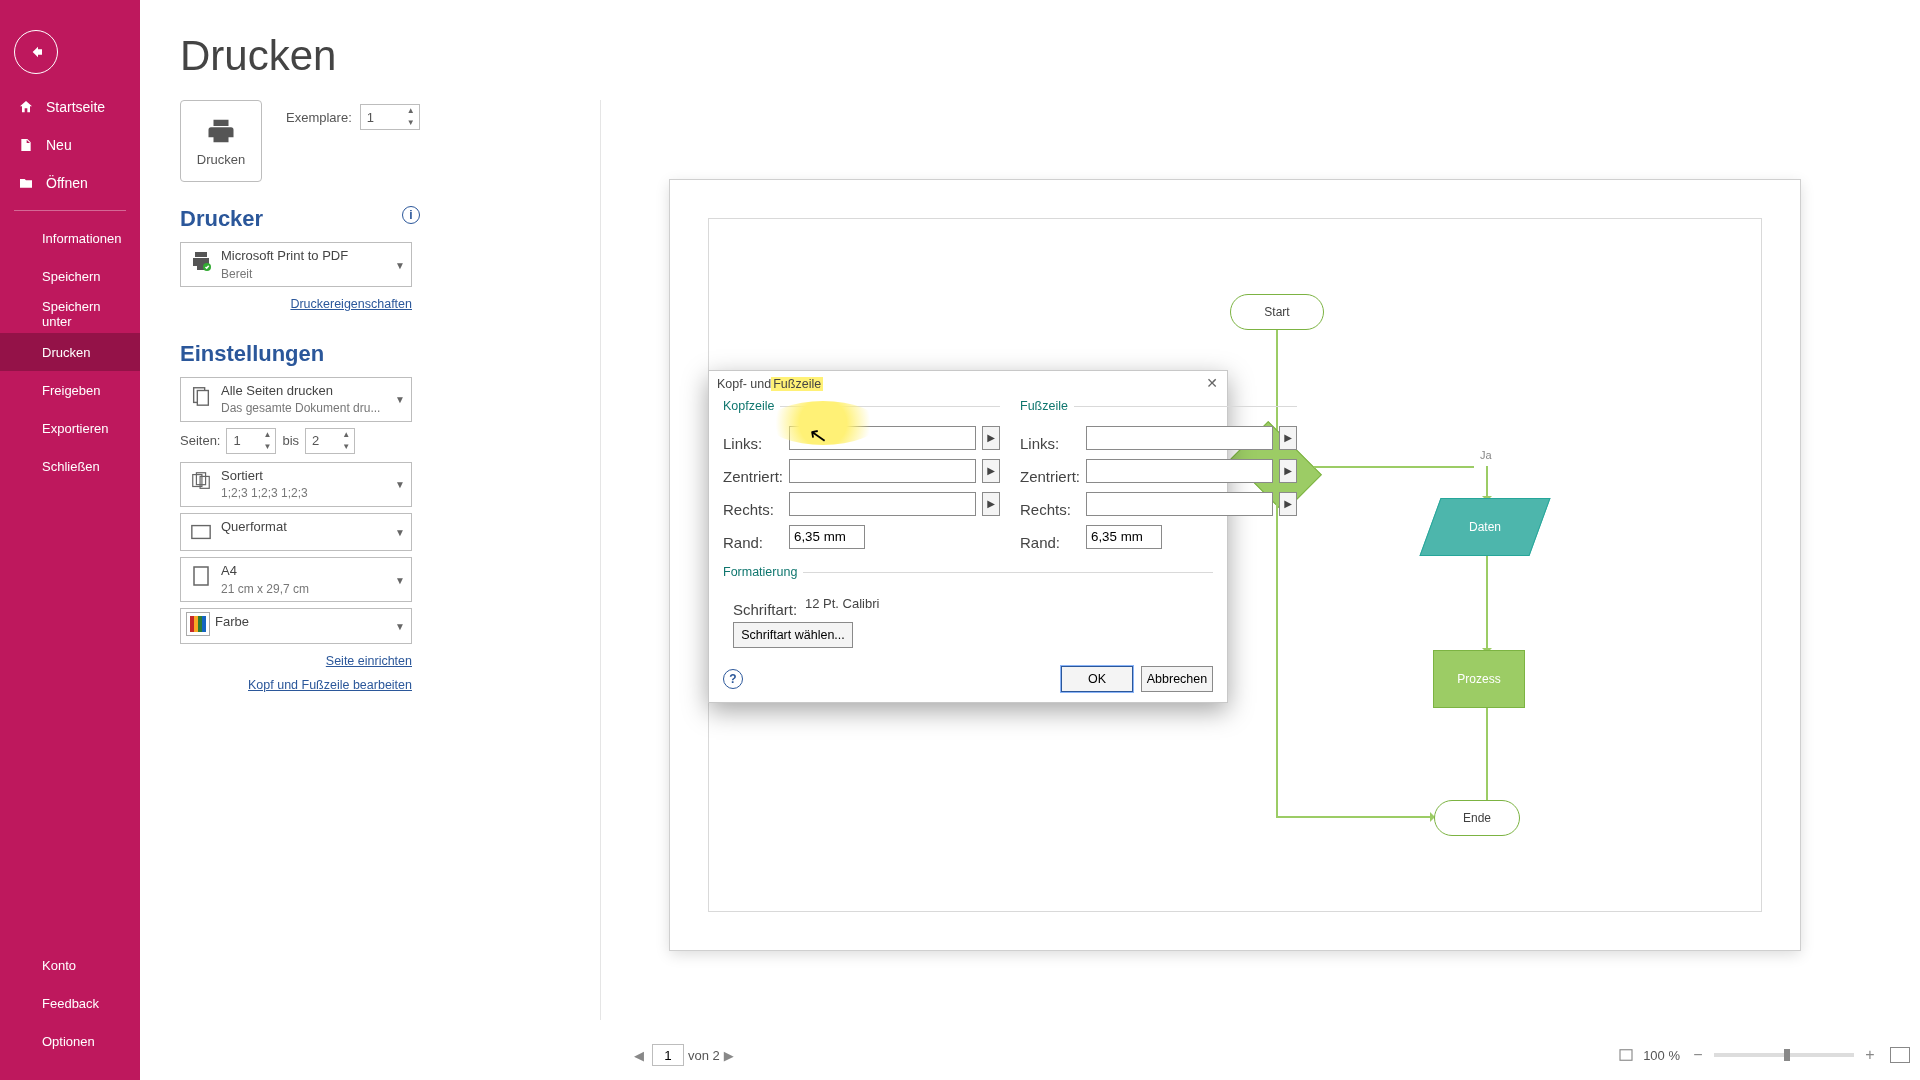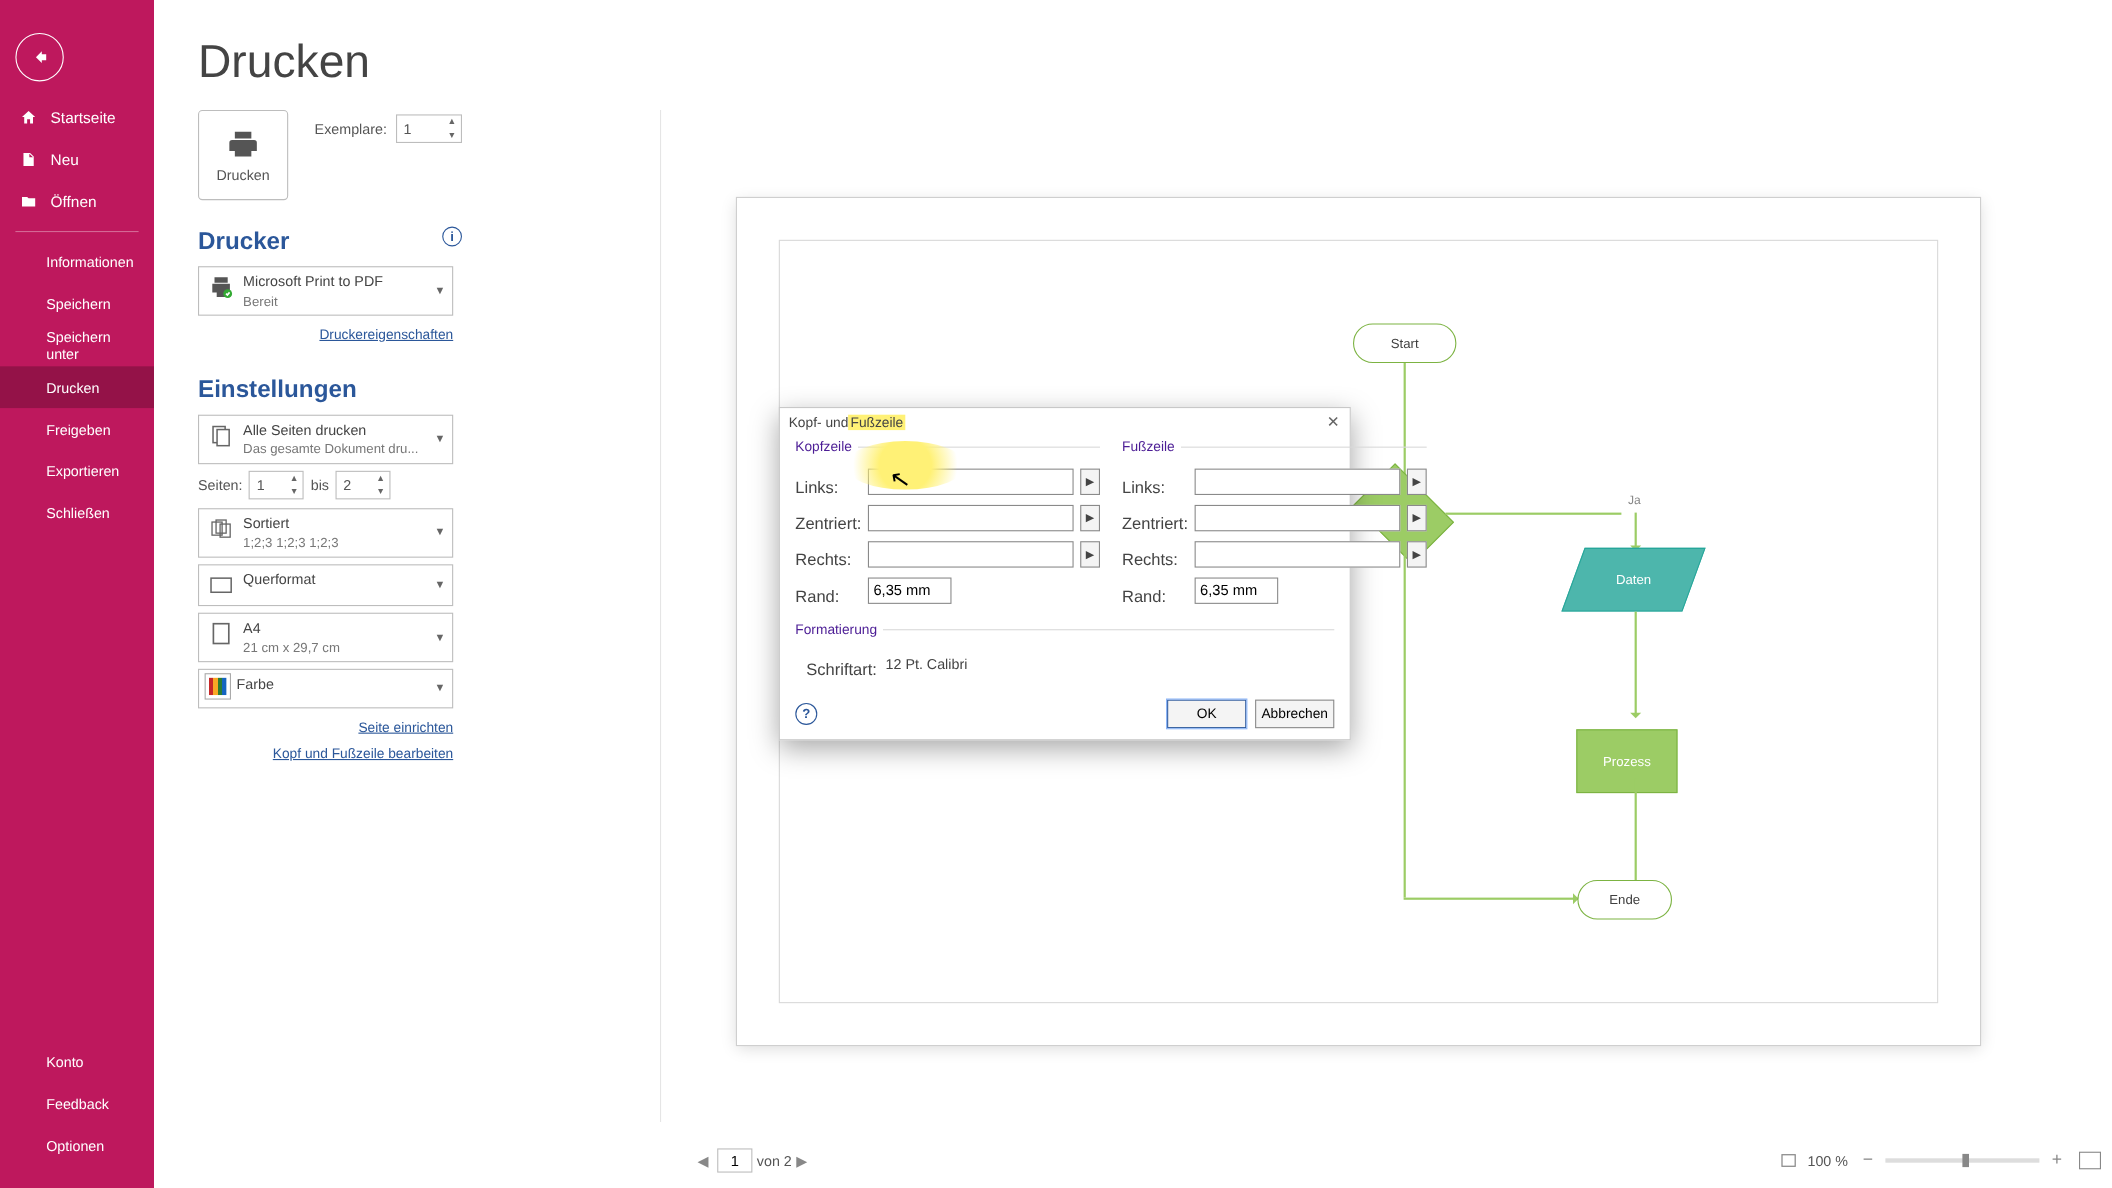--- a/index.html
+++ b/index.html
@@ -56,21 +56,21 @@
 .paper { width:1130px; height:770px; background:#fff; box-shadow:0 0 0 1px #cfcfcf, 0 4px 14px rgba(0,0,0,.15); position:relative; }
 .inner-frame { position:absolute; left:38px; top:38px; right:38px; bottom:38px; border:1px solid #d9d9d9; }
 
 
 .fc { position:absolute; }
 .fc.start, .fc.end { width:94px; height:36px; border:1px solid #7cb342; border-radius:18px; display:flex; align-items:center; justify-content:center; font-size:12px; color:#404040; background:#fff; }
 .fc.start { left:1090px; top:294px; }
 .fc.decision { left:1098px; top:440px; width:76px; height:54px; background:#9ccc65; transform:rotate(45deg); border:1px solid #7cb342; }
 .fc.data-block { left:1290px; top:498px; width:110px; height:58px; background:#4db6ac; border:1px solid #26a69a; transform:skewX(-20deg); display:flex; align-items:center; justify-content:center; }
 .fc.data-block span { transform:skewX(20deg); font-size:12px; color:#fff; }
-.fc.process { left:1293px; top:650px; width:92px; height:58px; background:#9ccc65; border:1px solid #7cb342; display:flex; align-items:center; justify-content:center; font-size:12px; color:#fff;margin-top:13px; }
+.fc.process { left:1293px; top:650px; width:92px; height:58px; background:#9ccc65; border:1px solid #7cb342; display:flex; align-items:center; justify-content:center; font-size:12px; color:#fff; }
 .fc.end { left:1294px; top:800px; width:86px; }
 .conn { position:absolute; background:#9ccc65; }
 .conn.v1 { left:1136px; top:330px; width:2px; height:118px; }
 .conn.h1 { left:1174px; top:466px; width:160px; height:2px; }
 .conn.v2 { left:1346px; top:466px; width:2px; height:38px; }
 .conn.v3 { left:1346px; top:556px; width:2px; height:94px; }
 .conn.v4 { left:1346px; top:708px; width:2px; height:92px; }
 .conn.v5 { left:1136px; top:500px; width:2px; height:316px; }
 .conn.h2 { left:1136px; top:816px; width:160px; height:2px; }
 .lbl-ja { position:absolute; left:1340px; top:449px; font-size:11px; color:#888; }
@@ -88,21 +88,21 @@
 .footer .zoom-thumb { position:absolute; left:50%; top:-4px; width:6px; height:12px; background:#888; }
 .footer .fit-btn { width:20px; height:16px; border:1.5px solid #888; margin-left:10px; cursor:pointer; }
 
 
 .dialog { position:absolute; left:708px; top:370px; width:520px; background:#fff; border:1px solid #c8c8c8; box-shadow:0 8px 24px rgba(0,0,0,.35); font-size:13px; color:#444; }
 .dialog .titlebar { height:26px; display:flex; align-items:center; padding:0 8px; font-size:12.5px; }
 .dialog .titlebar .hl { background:#fff176; padding:0 2px; }
 .dialog .close { position:absolute; right:6px; top:4px; width:18px; height:18px; text-align:center; cursor:pointer; color:#666; font-size:14px; }
 .dialog .body { padding:2px 14px 10px; }
 .dialog fieldset { border:none; border-top:1px solid #d9d9d9; padding:6px 0 4px; margin-bottom:6px; }
-.dialog legend { font-size:12.5px; padding-right:6px; color:#4c1d95; }
+.dialog legend { font-size:12.5px; padding-right:6px; color:#0f766e; }
 .dialog .cols { display:flex; gap:20px; }
 .dialog .col { flex:1; }
 .dialog .row { display:flex; align-items:center; margin:4px 0; gap:6px; }
 .dialog .row label { width:60px; font-size:15px;margin-top:12px; }
 .dialog .tfield { flex:1; height:24px; border:1px solid #8a8a8a; background:#fff; padding:0 4px; }
 .dialog .more-btn { width:18px; height:24px; border:1px solid #8a8a8a; background:#f4f4f4; font-size:10px; display:flex; align-items:center; justify-content:center; cursor:pointer; }
 .dialog .short { width:76px; flex:none; }
 .dialog .btnbar { display:flex; justify-content:flex-end; gap:8px; margin-top:10px; align-items:center; }
 .dialog .dlg-btn { min-width:72px; height:26px; border:1px solid #8a8a8a; background:#f4f4f4; font-size:12.5px; cursor:pointer; }
 .dialog .dlg-btn.primary { border:1px solid #2b579a; outline:1px solid #8ab4f8; }
@@ -405,20 +405,23 @@
             </div>
         </fieldset>
       </div>
     </div>
     <fieldset>
         <legend>Formatierung</legend>
       <div class="row" style="padding-left:10px;">
           <label style="width:66px;">Schriftart:</label>
           <span>12 Pt. Calibri</span>
         </div>
+      <div class="row" style="padding-left:10px;">
+          <button class="dlg-btn" style="min-width:120px;">Schriftart wählen...</button>
+        </div>
     </fieldset>
     <div class="btnbar">
       <span class="help">?</span>
       <button class="dlg-btn primary">OK</button>
       <button class="dlg-btn">Abbrechen</button>
     </div>
   </div>
 </div>
 
 </body></html>

